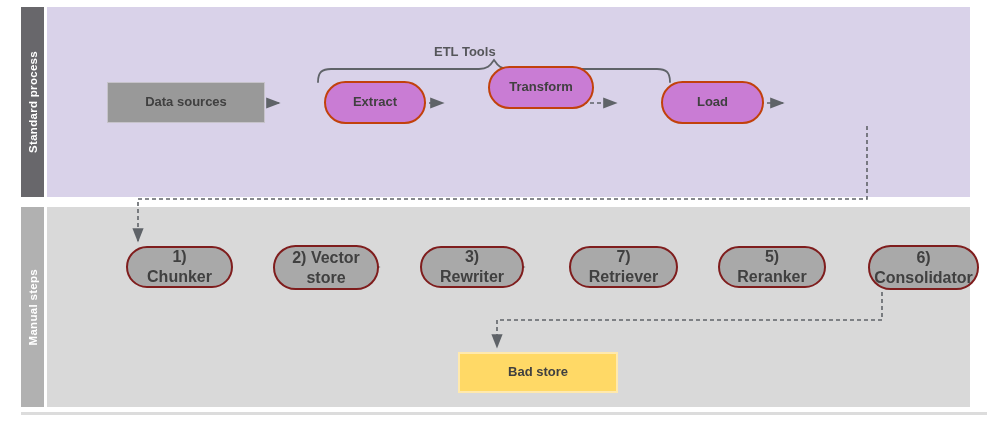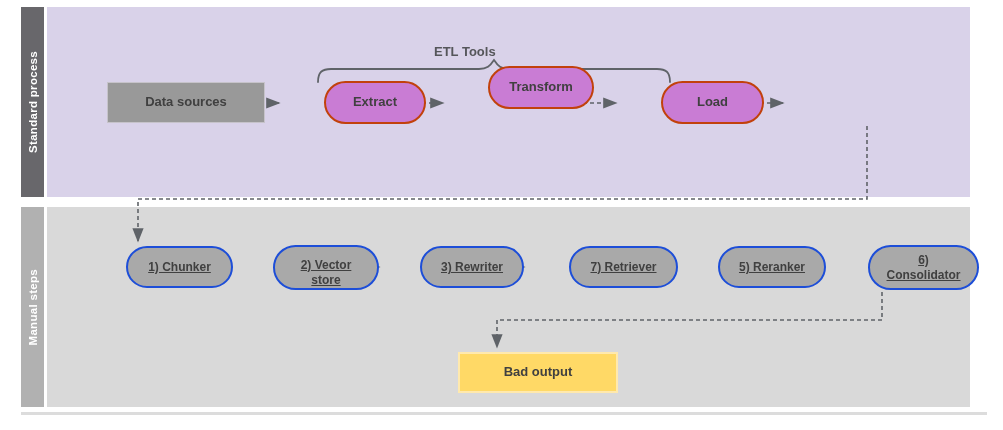--- a/index.html
+++ b/index.html
@@ -21,21 +21,21 @@
   #divider { position:absolute; left:21px; top:412px; width:966px; height:3px; background:#dcdcdc; }
 
   .node {
     position:absolute; display:flex; align-items:center; justify-content:center;
     text-align:center; color:#404040; font-weight:bold; box-sizing:border-box;
     line-height:1.25;
     margin-left:41px;
   }
   .rect-gray   { background:#999999; border:1.5px solid #c6c3ca; font-size:13px; }
   .pill-etl    { background:#c97cd4; border:2px solid #c2410c; border-radius:23px; font-size:13px; }
-  .pill-gray   { background:#a9a9a9; border:2px solid #1d4ed8; border-radius:23px; font-size:12px; padding:0 10px;text-decoration:underline; }
+  .pill-gray   { background:#a9a9a9; border:2px solid #7f1d1d; border-radius:23px; font-size:16px; padding:0 10px; }
   .box-yellow  { background:#ffd966; border:2px solid #ffe9ad; font-size:13px; }
 
   #node-data-sources   { left:66px;  top:82px;  width:158px; height:41px; }
   #node-extract        { left:283px; top:81px;  width:102px; height:43px; }
   #node-transform      { left:447px; top:66px;  width:106px; height:43px; }
   #node-load           { left:620px; top:81px;  width:103px; height:43px; }
   #node-data-warehouse { left:787px; top:82px;  width:160px; height:41px; }
 
   #node-chunker        { left:85px;  top:246px; width:107px; height:42px; }
   #node-vector-store   { left:232px; top:245px; width:106px; height:45px;align-items:flex-end; }
@@ -116,18 +116,18 @@
     <span>7) Retriever</span>
   </div>
   <div id="node-reranker" class="node pill-gray">
     <span>5) Reranker</span>
   </div>
   <div id="node-consolidator" class="node pill-gray">
     <span>6) Consolidator</span>
   </div>
 
   <div id="node-bad-output" class="node box-yellow">
-    <span>Bad output</span>
+    <span>Bad store</span>
   </div>
 
   <div id="divider"></div>
 
 </div>
 
 </body></html>

